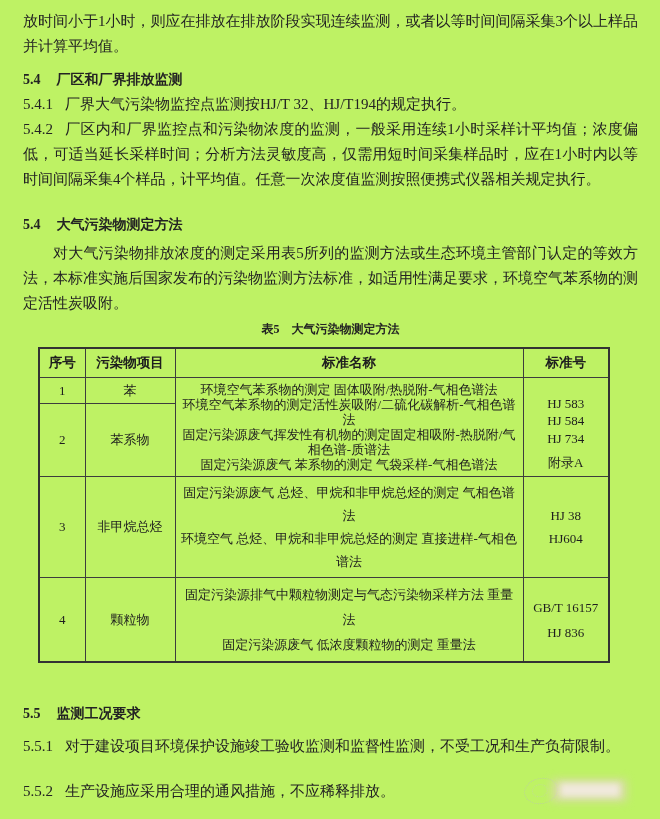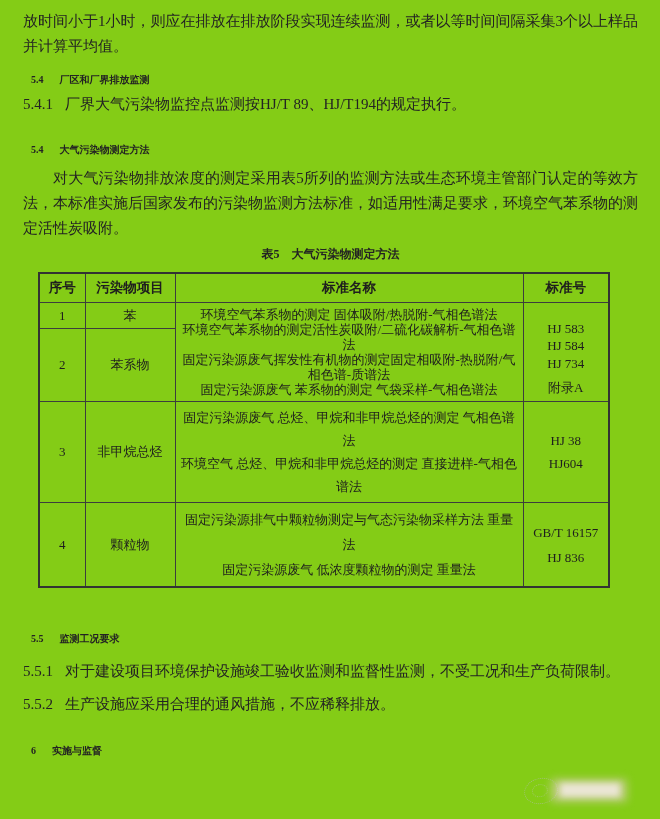--- a/index.html
+++ b/index.html
@@ -1,37 +1,37 @@
 <!DOCTYPE html>
 <html><head>
 <meta charset="utf-8">
 <style>
   html,body { margin:0; padding:0; background:#ffffff; }
   .page {
     position:relative; width:660px; height:819px; overflow:hidden;
-    background:#84cc16; color:#232323;
+    background:#bef264; color:#232323;
     font-family:"Liberation Serif","DejaVu Serif",serif;
   }
   .content { padding:9px 22px 0 23px; }
   p { margin:0; font-size:15px; line-height:25px; text-align:justify; }
-  .heading { font-size:10px; font-weight:bold; line-height:25px; text-align:left;margin-left:8px; }
+  .heading { font-size:14px; font-weight:bold; line-height:25px; text-align:left; }
   .hnum { display:inline-block; margin-right:16px; }
   .inum { display:inline-block; margin-right:12px; }
   .indent { text-indent:2em; }
 
   .mt-h54a { margin-top:8px; }
   .mt-541  { margin-top:0px; }
   .mt-542  { margin-top:0px; }
   .mt-h54b { margin-top:20px; }
   .mt-p54b { margin-top:4px; }
   .caption { margin-top:1px; font-size:12px; font-weight:bold; text-align:center; line-height:24px; }
   .caption .cap-label { margin-right:12px; }
   .mt-h55  { margin-top:38px; }
   .mt-551  { margin-top:8px; }
-  .mt-552  { margin-top:8px; }
+  .mt-552  { margin-top:20px; }
   .mt-h6   { margin-top:21px; }
 
   table.t5 {
     width:570px; margin:6px 0 0 15px;
     border-collapse:collapse; table-layout:fixed;
     font-size:13px; color:#1e1e1e;
   }
   table.t5 th, table.t5 td {
     border:1px solid #3d3d3d; text-align:center; vertical-align:middle;
     padding:4px 3px; overflow:hidden;
@@ -73,23 +73,26 @@
 <div class="page">
   <div class="content">
 
     <p>放时间小于1小时，则应在排放在排放阶段实现连续监测，或者以等时间间隔采集3个以上样品 并计算平均值。</p>
 
     <p class="heading mt-h54a">
       <span class="hnum">5.4</span><span>厂区和厂界排放监测</span>
     </p>
 
     <p class="mt-541">
-      <span class="inum">5.4.1</span><span>厂界大气污染物监控点监测按HJ/T 89、HJ/T194的规定执行。</span>
+      <span class="inum">5.4.1</span><span>厂界大气污染物监控点监测按HJ/T 32、HJ/T194的规定执行。</span>
     </p>
 
+    <p class="mt-542">
+      <span class="inum">5.4.2</span><span>厂区内和厂界监控点和污染物浓度的监测，一般采用连续1小时采样计平均值；浓度偏低，可适当延长采样时间；分析方法灵敏度高，仅需用短时间采集样品时，应在1小时内以等时间间隔采集4个样品，计平均值。任意一次浓度值监测按照便携式仪器相关规定执行。</span>
+    </p>
 
     <p class="heading mt-h54b">
       <span class="hnum">5.4</span><span>大气污染物测定方法</span>
     </p>
 
     <p class="indent mt-p54b">对大气污染物排放浓度的测定采用表5所列的监测方法或生态环境主管部门认定的等效方法，本标准实施后国家发布的污染物监测方法标准，如适用性满足要求，环境空气苯系物的测定活性炭吸附。</p>
 
     <div class="caption">
       <span class="cap-label">表5</span><span>大气污染物测定方法</span>
     </div>

